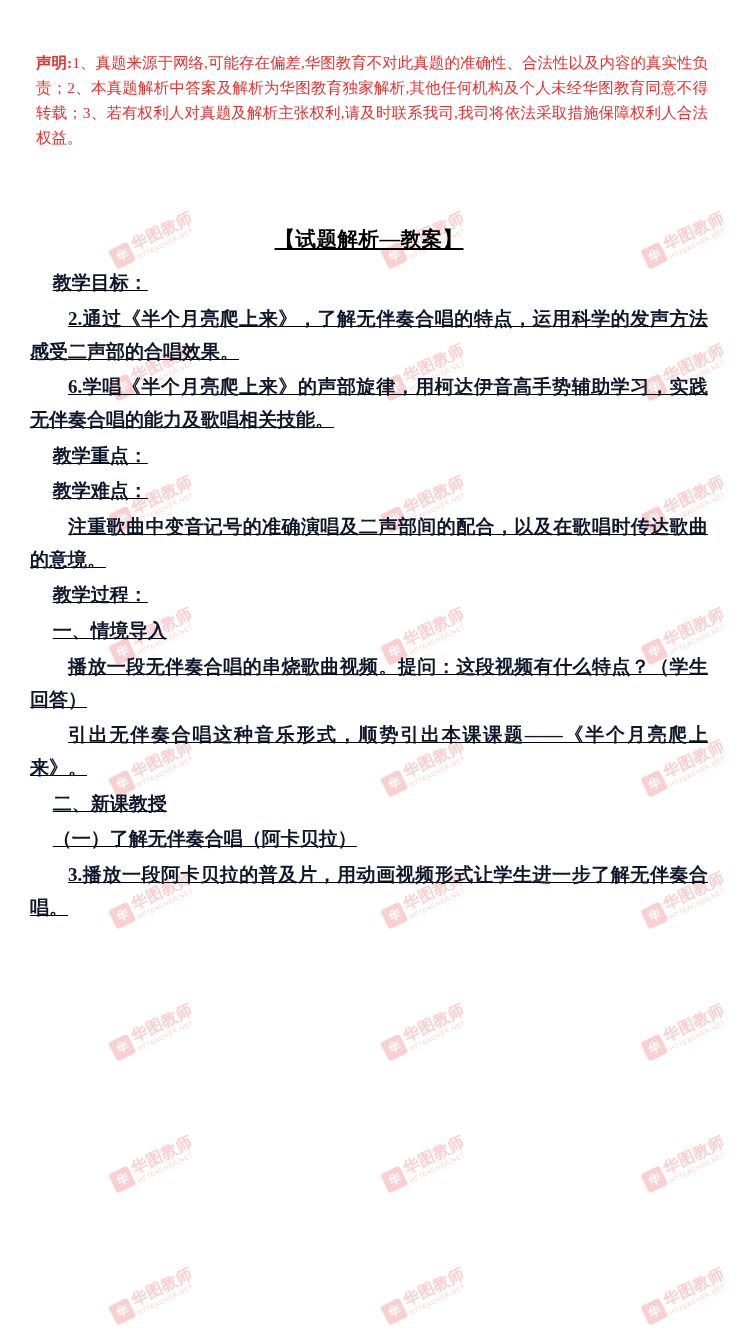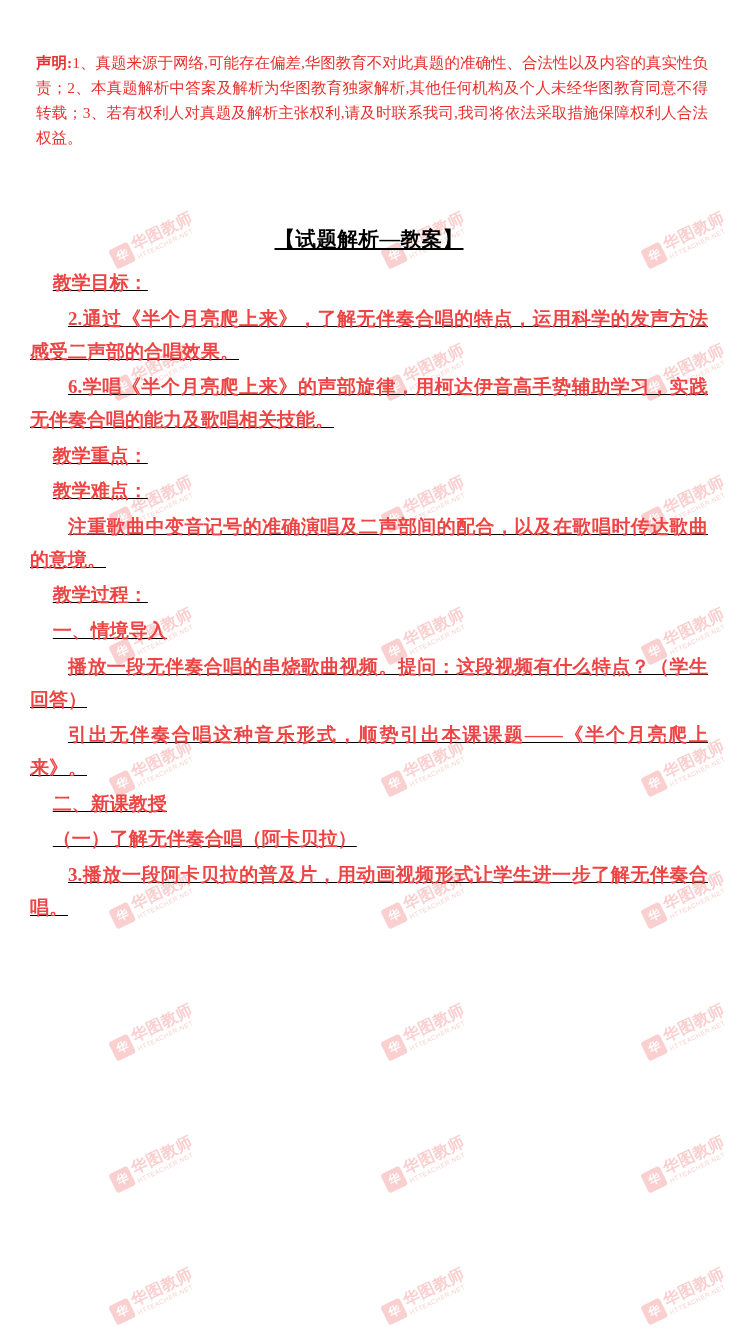--- a/index.html
+++ b/index.html
@@ -37,21 +37,21 @@
     text-align: center;
     font-size: 20.5px;
     font-weight: bold;
     letter-spacing: 0.5px;
     margin: 24px 0 14px 0;
     color: #000;
   }
   .p {
     font-size: 19px;
     line-height: 1.72;
-    color: #ef4444;
+    color: #0f172a;
     font-weight: bold;
     margin: 0 0 3px 0;
     text-align: justify;
     text-justify: inter-ideograph;
   }
   .p.indent { text-indent: 2em; }
   .p.label { text-indent: 1.2em; }
 
   
   .wm-layer {

